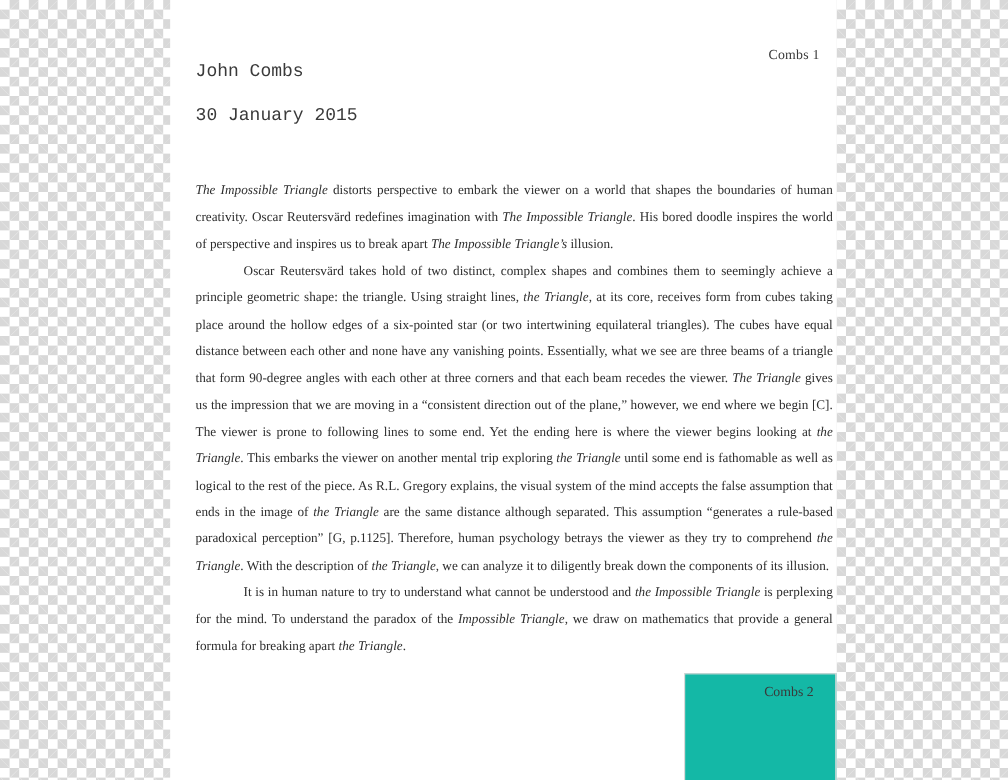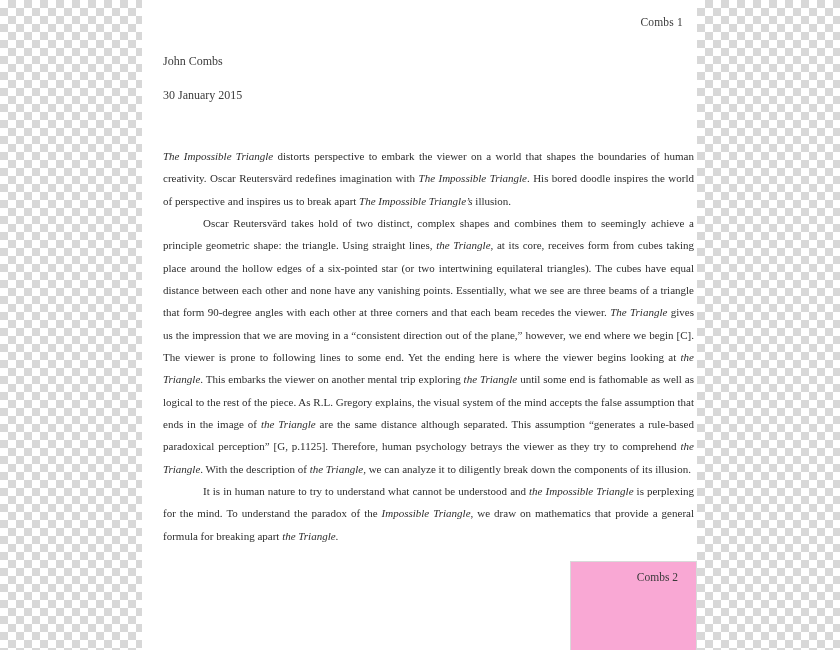--- a/index.html
+++ b/index.html
@@ -31,37 +31,37 @@
   .checker-right { right: 0; top: 0; width: 143px; height: 650px; }
 
   .page {
     position: absolute;
     left: 142px;
     top: 0;
     width: 555px;
     height: 650px;
     background: #ffffff;
     box-sizing: border-box;
-    padding: 16px 0 0 0;
+    padding: 40px 0 0 0;
   }
 
   .header-right {
     text-align: right;
     font-size: 11.5px;
     letter-spacing: .2px;
     padding-right: 14px;
     color: #3a3a3a;
   }
 
   .meta {
-    margin-top: 27px;
     padding-left: 21px;
-    font-size: 12px;
+    font-size: 15px;
     line-height: 1.0;
     color: #3a3a3a;
+    font-family: Liberation Mono, monospace;
   }
   .meta div { margin-bottom: 22px; }
 
   .doc-title {
     text-align: center;
     font-size: 11.5px;
     margin-top: 2px;
     margin-bottom: 0;
     color: #3a3a3a;
     padding-left: 10px;
@@ -81,21 +81,21 @@
   .indent { text-indent: 40px; }
   .it { font-style: italic; }
 
   
   .page2 {
     position: absolute;
     left: 570px;
     top: 561px;
     width: 127px;
     height: 89px;
-    background: #f9a8d4;
+    background: #14b8a6;
     border: 1px solid #d9d9d9;
     border-bottom: none;
     box-sizing: border-box;
   }
   .page2 .hdr {
     font-size: 11.5px;
     color: #3a3a3a;
     padding: 9px 18px 0 0;
     text-align: right;
   }

